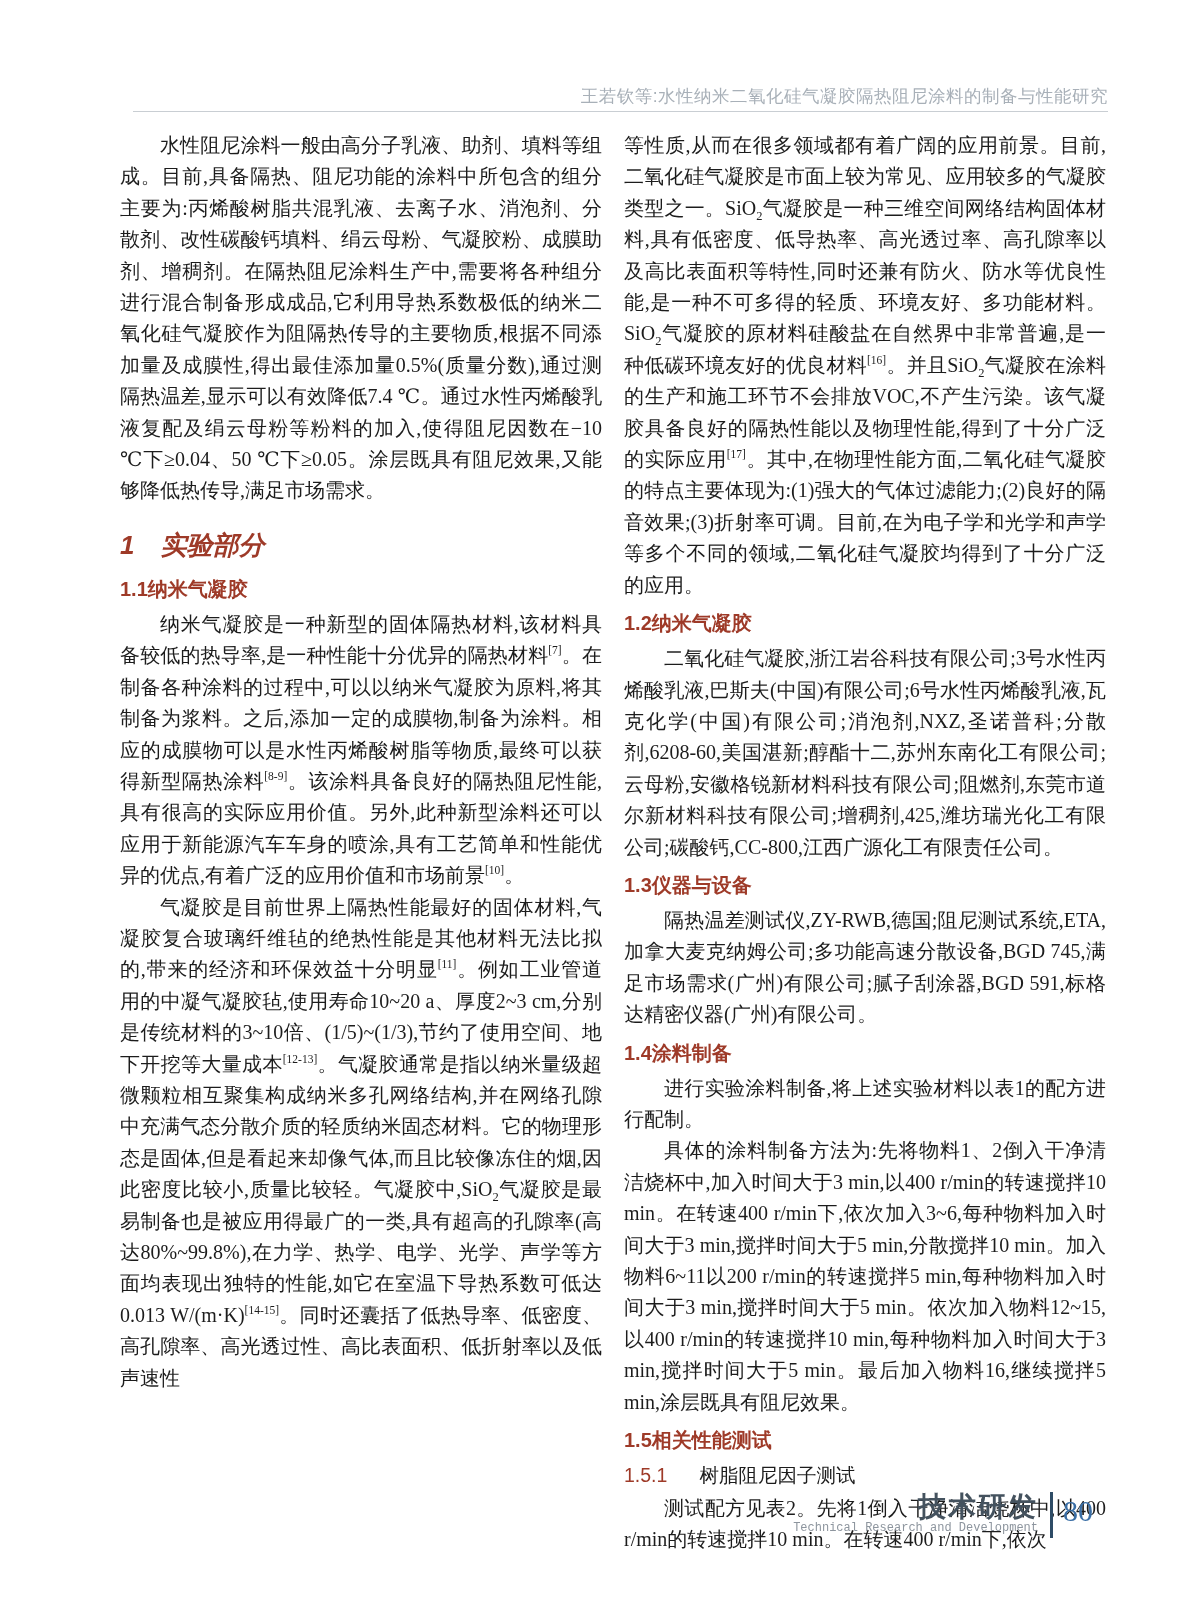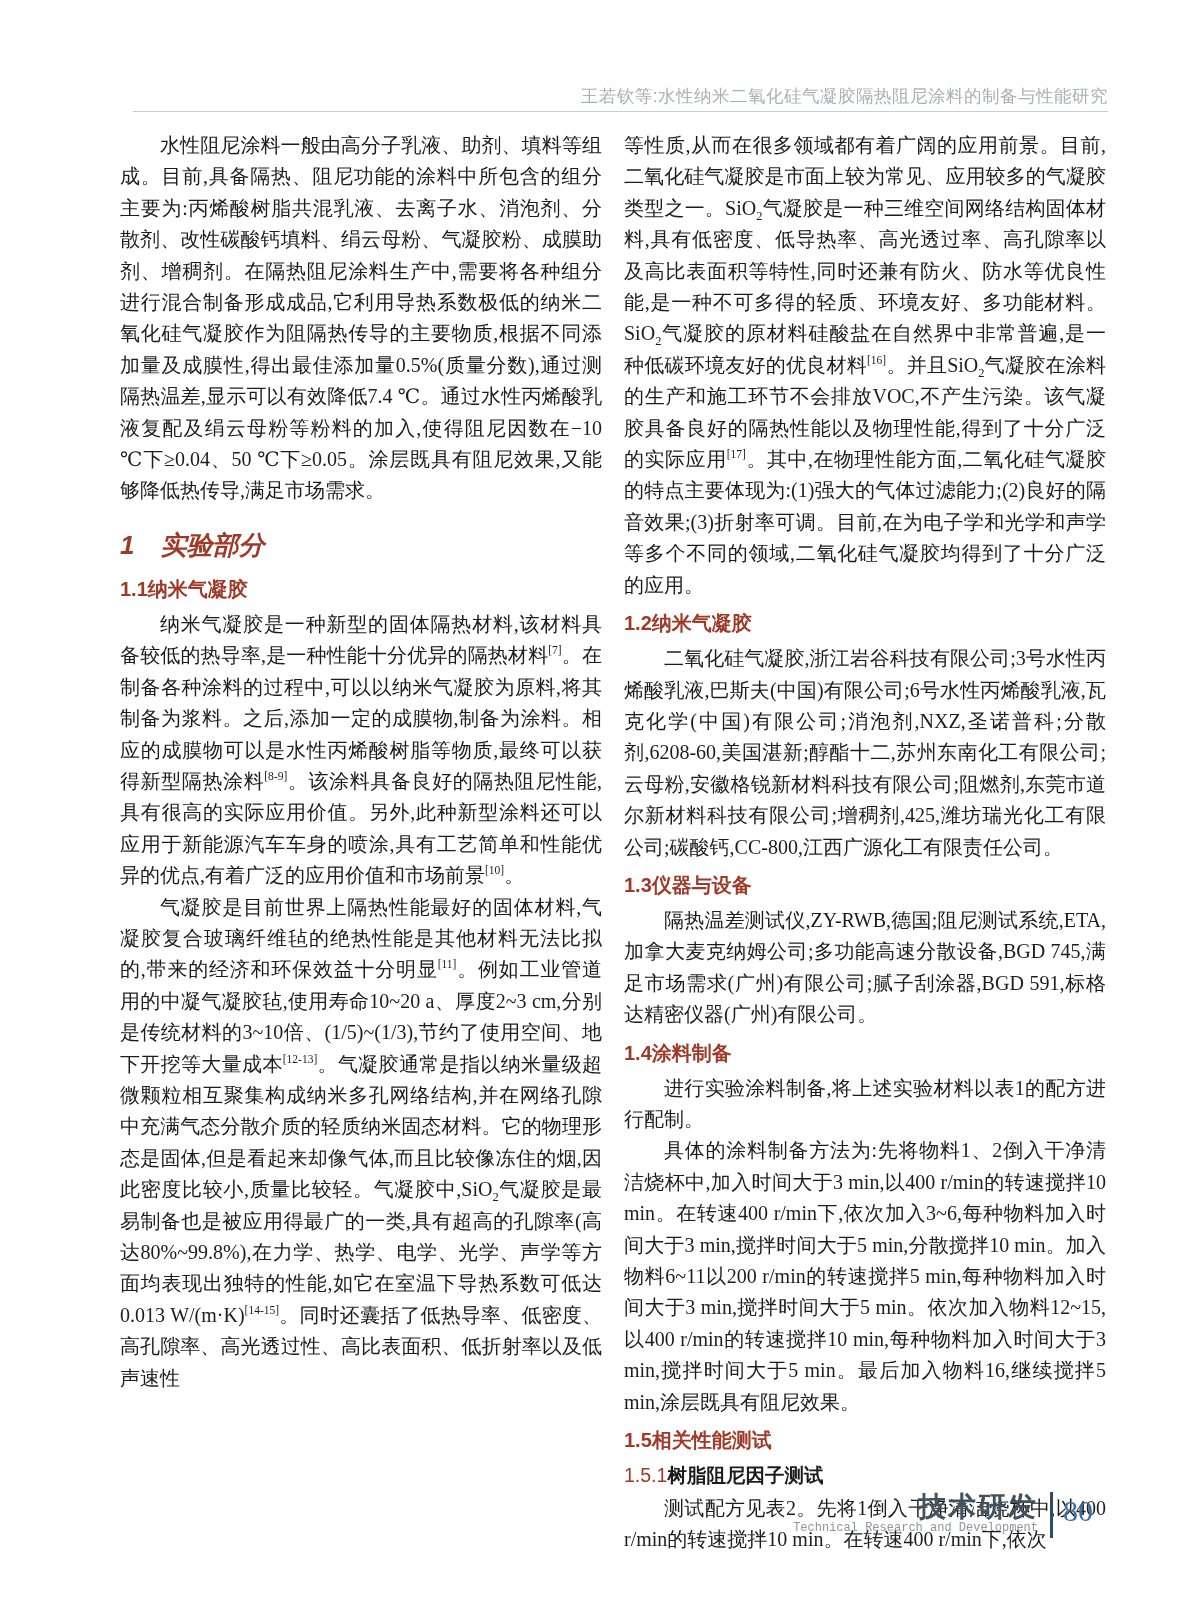--- a/index.html
+++ b/index.html
@@ -70,21 +70,22 @@
     line-height: 30px;
     margin: 3px 0 2px 0;
     text-indent: 0;
     font-family: "Liberation Sans", "DejaVu Sans", sans-serif;
     color: var(--heading-red, #9e3a28);
   }
   .sec-h3 .sec-num { }
   .sec-h3 .sec-title {
     color: var(--body-text, #1c1c1c);
     font-family: "Liberation Serif", "DejaVu Serif", serif;
-    font-weight: 700;
+    font-weight: 400;
+    margin-left: 32px;
   }
   .footer {
     position: absolute;
     top: 1492px;
     right: 137px;
     display: flex;
     align-items: center;
   }
   .footer-text { text-align: right; }
   .footer-cn {

